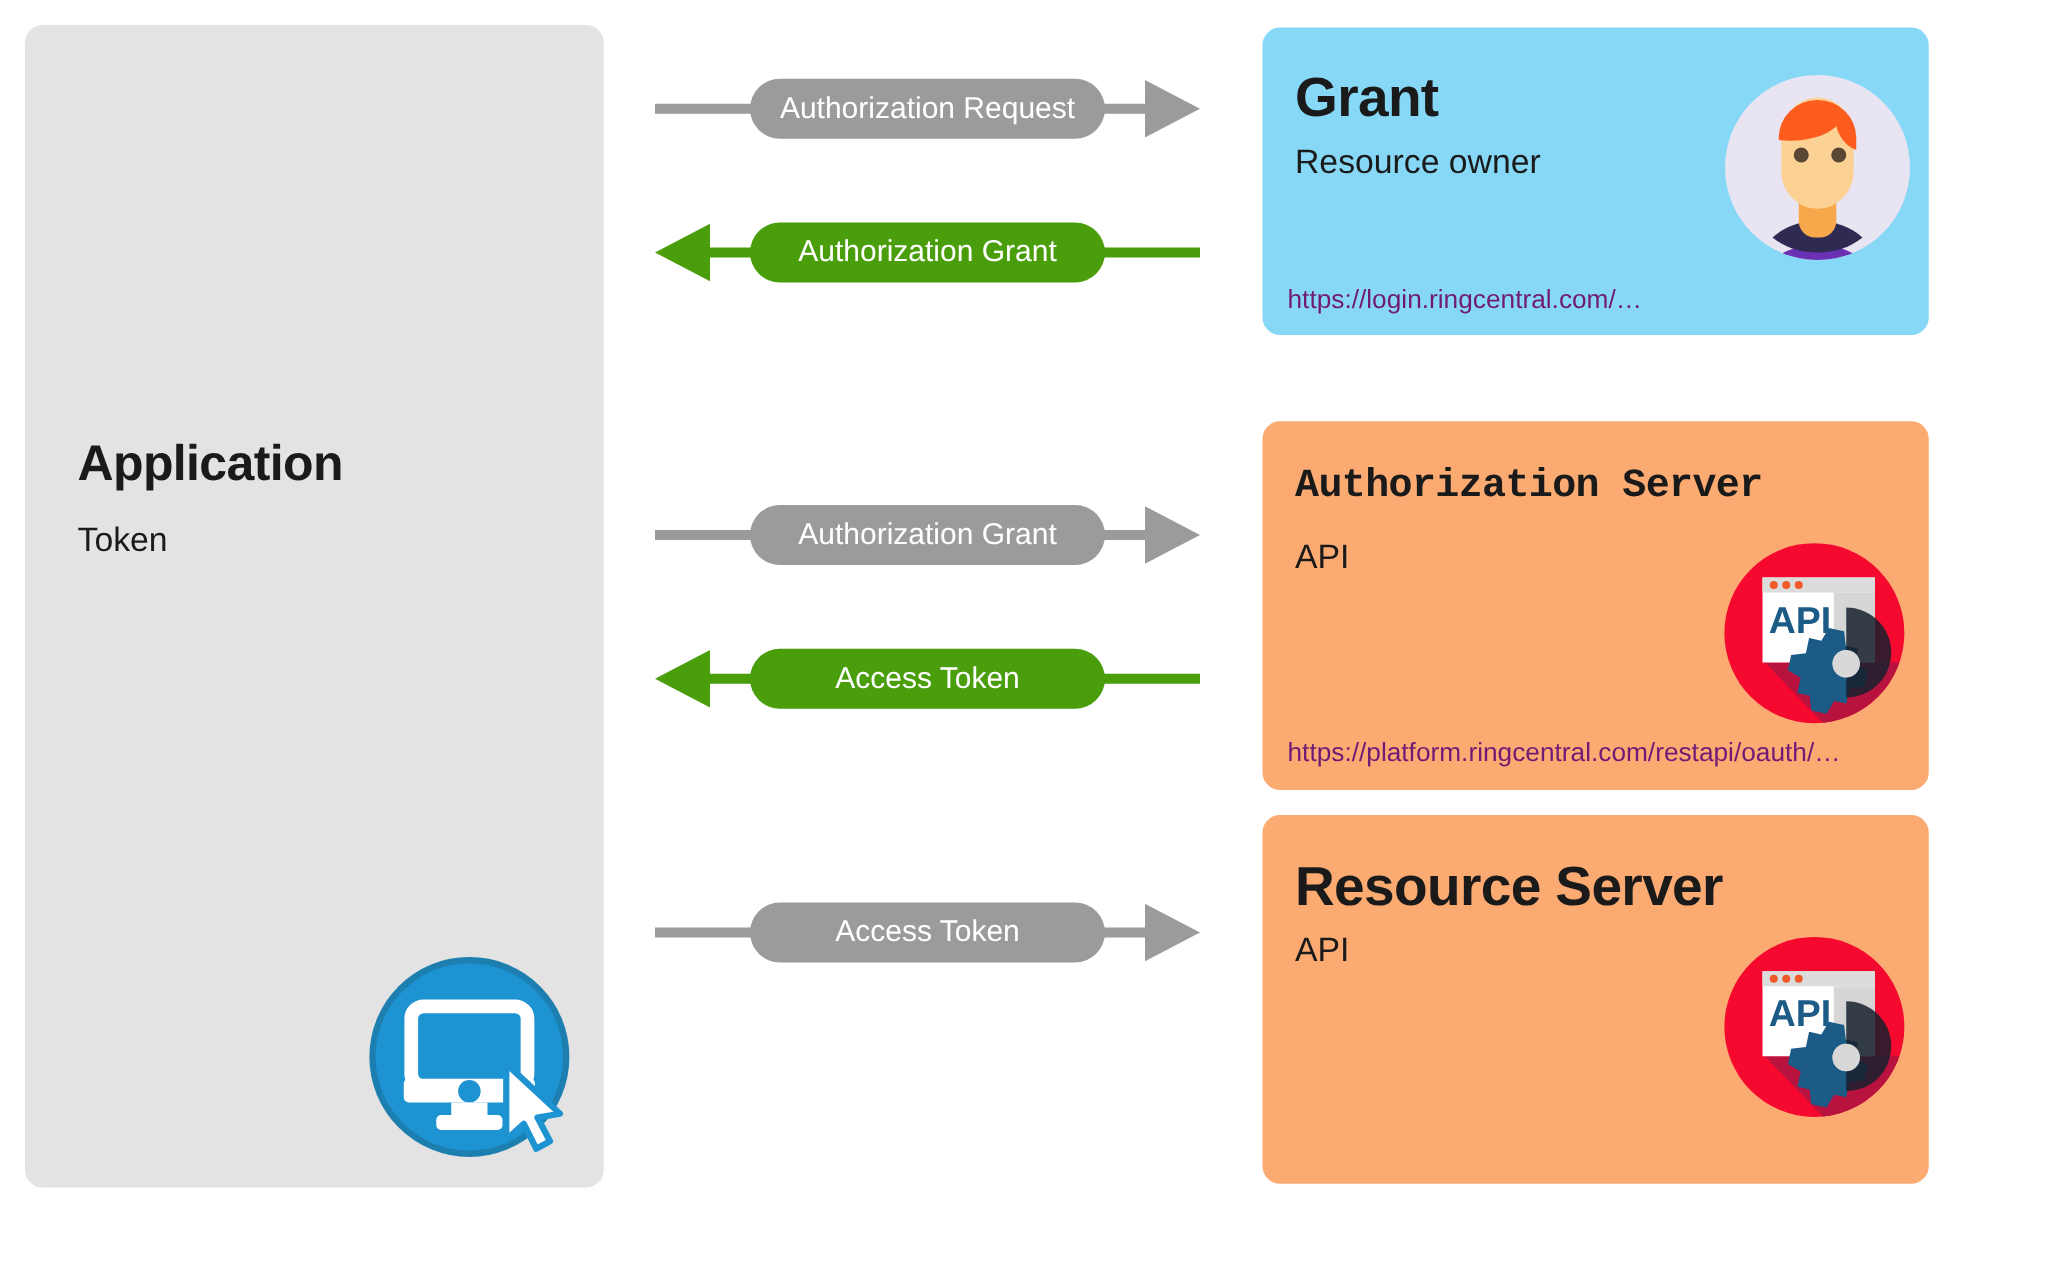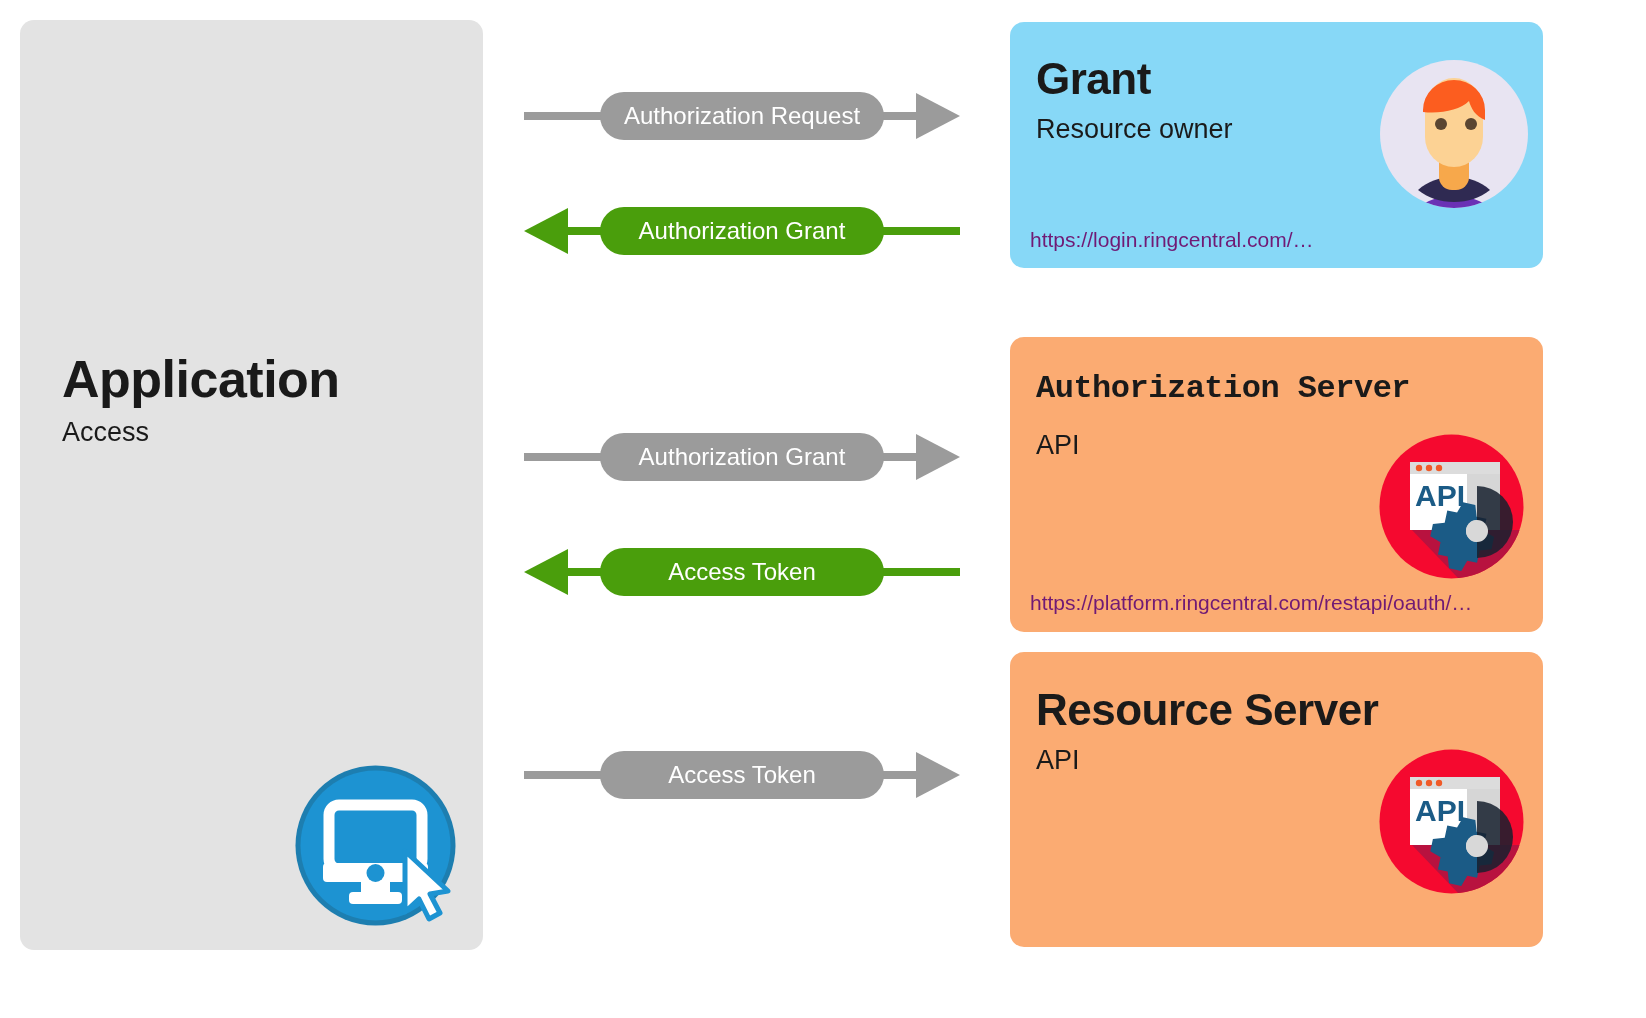--- a/index.html
+++ b/index.html
@@ -8,40 +8,40 @@
 
   .stage{position:absolute;left:0;top:0;width:1646px;height:1018px;}
 
   
   .card{position:absolute;border-radius:14px;box-sizing:border-box;}
   .card-title{position:absolute;font-weight:bold;color:#1a1a1a;letter-spacing:-0.5px;}
   .card-sub{position:absolute;color:#1a1a1a;}
   .card-url{position:absolute;color:#701a75;font-size:21px;white-space:nowrap;}
 
   #app-card{left:20px;top:20px;width:463px;height:930px;background:#e3e3e3;}
-  #app-title{left:62px;top:349px;font-size:52px;}
+  #app-title{left:62px;top:349px;font-size:40px;}
   #app-sub{left:62px;top:417px;font-size:27px;}
 
   #user-card{left:1010px;top:22px;width:533px;height:246px;background:#87d8f7;}
   #user-title{left:1036px;top:54px;font-size:44px;}
   #user-sub{left:1036px;top:114px;font-size:27px;}
   #user-url{left:1030px;top:228px;}
 
   #auth-card{left:1010px;top:337px;width:533px;height:295px;background:#fbab72;}
   #auth-title{left:1036px;top:370px;font-size:32px;font-family:Liberation Mono, monospace;}
   #auth-sub{left:1036px;top:430px;font-size:27px;}
   #auth-url{left:1030px;top:591px;}
 
   #res-card{left:1010px;top:652px;width:533px;height:295px;background:#fbab72;}
   #res-title{left:1036px;top:685px;font-size:44px;}
   #res-sub{left:1036px;top:745px;font-size:27px;}
   #res-url{left:1030px;top:906px;}
 
   
-  .flow{position:absolute;left:524px;width:436px;height:48px;margin-top:29px;}
+  .flow{position:absolute;left:524px;width:436px;height:48px;}
   .flow .shaft{position:absolute;top:20px;height:8px;}
   .flow .pill{position:absolute;left:76px;top:0;width:284px;height:48px;
               border-radius:24px;display:flex;align-items:center;justify-content:center;
               color:#ffffff;font-size:24px;white-space:nowrap;}
   .flow .head{position:absolute;top:1px;width:0;height:0;
               border-top:23px solid transparent;border-bottom:23px solid transparent;}
 
   .flow.right .shaft{left:0;right:44px;}
   .flow.right .head{right:0;border-left:44px solid #9b9b9b;}
   .flow.right .shaft,.flow.right .pill{background:#9b9b9b;}
@@ -65,21 +65,21 @@
   #api-icon-auth{left:1379px;top:434px;}
   #api-icon-res{left:1379px;top:749px;}
 </style>
 </head>
 <body>
 
 <div class="stage">
 
   <div class="card" id="app-card"></div>
   <div class="card-title" id="app-title">Application</div>
-  <div class="card-sub" id="app-sub">Access</div>
+  <div class="card-sub" id="app-sub">Token</div>
 
   <svg id="monitor-icon" viewBox="0 0 165 165">
     <circle cx="82.5" cy="82.5" r="80" fill="#1d7eb0"></circle>
     <circle cx="82.5" cy="82.5" r="75" fill="#1d93d2"></circle>
     <path d="M36 52 a10 10 0 0 1 10-10 h73 a10 10 0 0 1 10 10 v44 a10 10 0 0 1 -10 10 h-73 a10 10 0 0 1 -10 -10 z" fill="none" stroke="#ffffff" stroke-width="11"></path>
     <rect x="30" y="100" width="105" height="19" rx="4" fill="#ffffff"></rect>
     <circle cx="82.5" cy="110" r="9" fill="#1d93d2"></circle>
     <rect x="68" y="119" width="29" height="10" fill="#ffffff"></rect>
     <rect x="56" y="129" width="53" height="12" rx="4" fill="#ffffff"></rect>
     <path d="M112 88 L112 149 L126 136 L136 156 L147 150 L137 131 L155 128 Z" fill="#ffffff" stroke="#1d93d2" stroke-width="5" stroke-linejoin="round"></path>

